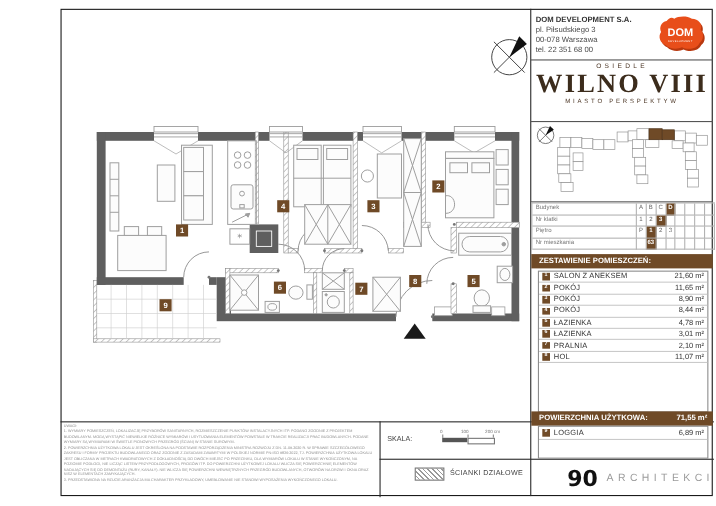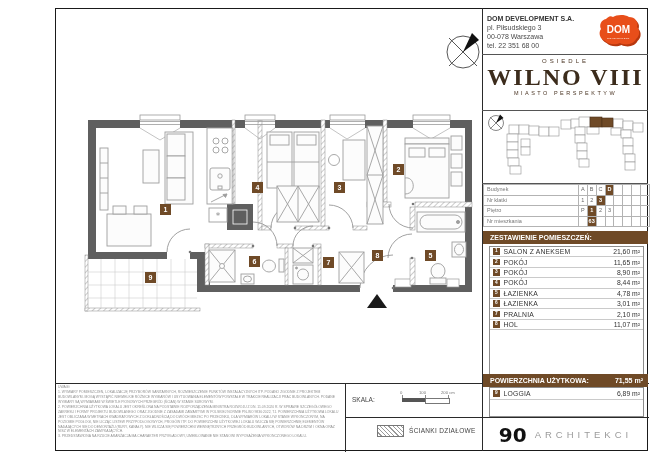--- a/index.html
+++ b/index.html
@@ -39,21 +39,21 @@
   .notes{position:absolute;left:58px;top:385px;width:284px;font-size:3.4px;line-height:1.45;color:#8f8f8f;}
   .notes div{margin:0;}
   .sk-label{position:absolute;left:352px;top:396px;font-size:6.5px;color:#444;}
   .tick{position:absolute;font-size:4.2px;color:#777;}
   .tickmark{position:absolute;width:1px;height:3px;background:#888;}
   .bar-dark{position:absolute;left:402px;top:398px;width:23px;height:4px;background:#555;}
   .bar-light{position:absolute;left:425px;top:398px;width:23px;height:4px;background:#fff;border:0.5px solid #777;}
   .hatchsw{position:absolute;left:377px;top:425px;width:25px;height:10px;border:1px solid #777;
            background:repeating-linear-gradient(45deg,#fff 0 2px,#999 2px 3px);}
   .sw-label{position:absolute;left:409px;top:427px;font-size:6.5px;color:#444;letter-spacing:.3px;}
-  .studio{position:absolute;left:482px;top:417px;width:167px;height:35px;display:flex;align-items:center;justify-content:center;}
+  .studio{position:absolute;left:482px;top:417px;width:167px;height:35px;display:flex;align-items:center;justify-content:flex-end;}
   .studio .num{font-family:"DejaVu Sans",sans-serif;font-size:20px;font-weight:bold;color:#111;}
   .studio .nam{font-size:9.5px;letter-spacing:4px;color:#9b9b9b;margin-left:8px;}
 </style>
 </head>
 <body>
 
 <div id="sheet">
 
   <div class="abs" style="left:55px;top:8px;width:593px;height:443px;border:1px solid #1a1a1a;box-sizing:border-box;"></div>
   <div class="rule" style="left:482px;top:8px;width:1px;height:443px;"></div>

